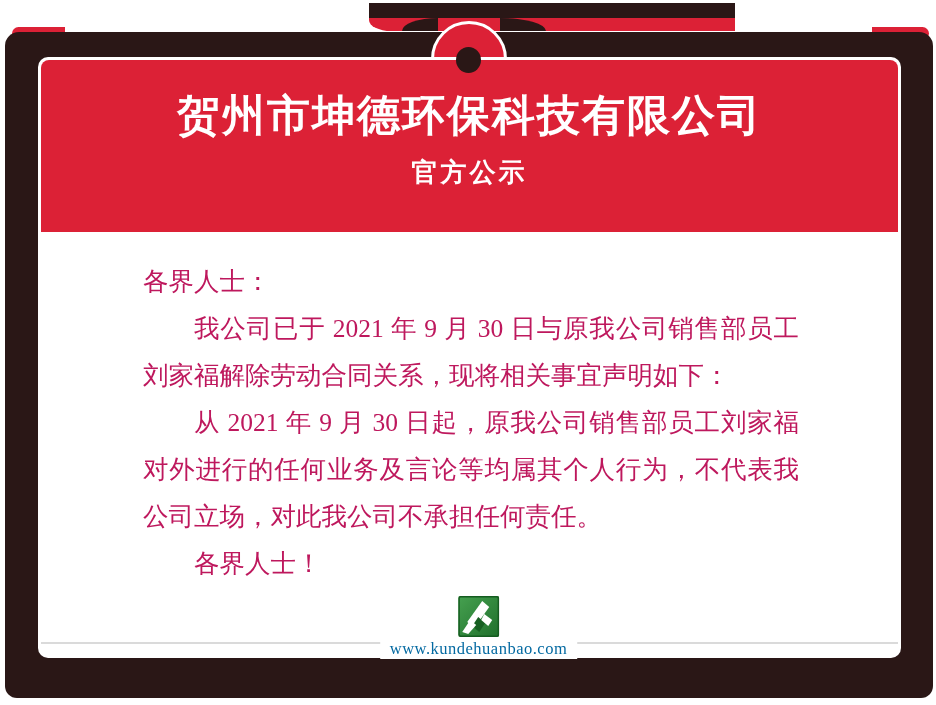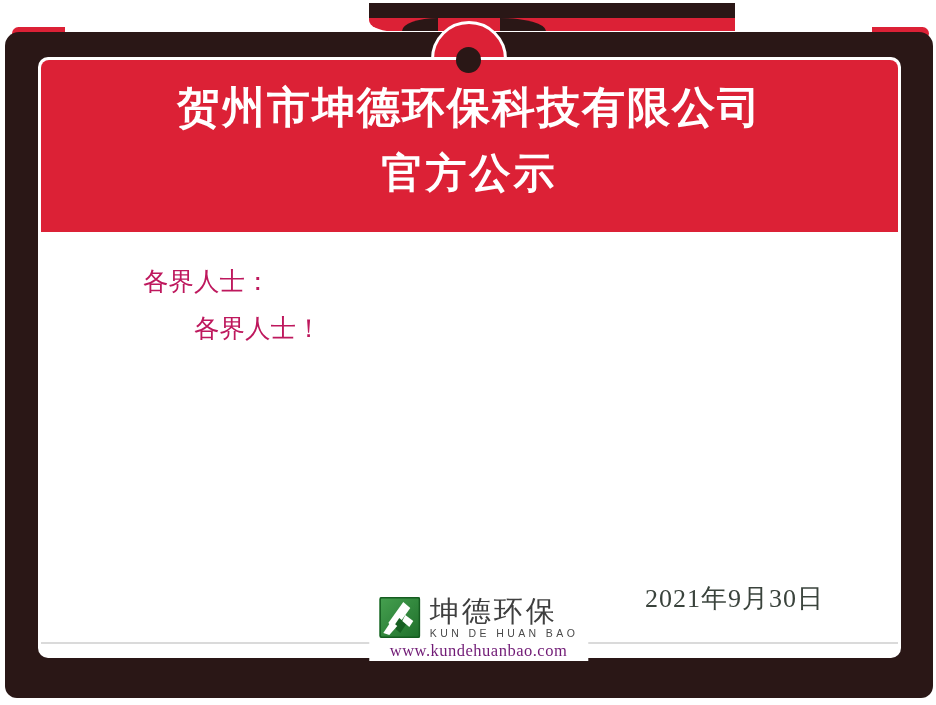--- a/index.html
+++ b/index.html
@@ -27,22 +27,22 @@
   .hanger-tab{position:absolute;left:431px;top:21px;width:76px;height:76px;border-radius:50%;
               background:var(--red);border:3px solid #ffffff;box-sizing:border-box;}
   .hanger-hole{position:absolute;left:456px;top:47px;width:25px;height:26px;border-radius:50%;
                background:var(--dark);z-index:5;}
 
   
   .panel{position:absolute;left:38px;top:57px;width:863px;height:601px;background:#ffffff;
          border-radius:10px;z-index:3;}
   .panel-header{position:absolute;left:3px;right:3px;top:3px;height:172px;background:var(--red);
                 border-radius:8px 8px 0 0;color:#ffffff;text-align:center;}
-  .title-line1{margin:8px;padding-top:16px;font-size:43px;font-weight:bold;letter-spacing:2px;line-height:1.1;}
-  .title-line2{margin:20px 0 0 0;font-size:41px;font-weight:bold;letter-spacing:3px;line-height:1.1;}
+  .title-line1{margin:16px;padding-top:16px;font-size:43px;font-weight:bold;letter-spacing:2px;line-height:1.1;}
+  .title-line2{margin:20px 0 0 0;font-size:26px;font-weight:bold;letter-spacing:3px;line-height:1.1;}
 
   
   .notice-body{position:absolute;left:105px;width:656px;top:201px;color:#be185d;
                font-size:25.5px;line-height:47px;text-align:justify;}
   .notice-body p{margin:0;}
   .indent{text-indent:2em;}
 
   .notice-date{position:absolute;left:607px;top:524px;font-size:26px;color:#3a433c;letter-spacing:1px;}
 
   .fold-line{position:absolute;left:3px;right:3px;top:585px;height:2px;background:#dadada;}
@@ -50,21 +50,21 @@
   
   .logo-block{position:absolute;left:50%;transform:translateX(-50%);margin-left:9px;top:539px;
               background:#ffffff;padding:0 10px;text-align:center;z-index:4;}
   .logo-row{display:flex;align-items:center;justify-content:center;gap:10px;}
   .logo-icon{width:41px;height:41px;display:block;}
   .logo-names{display:flex;flex-direction:column;align-items:flex-start;}
   .logo-cn{font-family:"Liberation Sans","DejaVu Sans",sans-serif;font-size:29px;color:#3f3f3f;
            letter-spacing:3px;line-height:1.05;}
   .logo-en{font-family:"Liberation Sans","DejaVu Sans",sans-serif;font-size:10.5px;color:#4a4a4a;
            letter-spacing:3.4px;margin-top:1px;}
-  .logo-site{font-size:16.5px;color:#701a75;margin-top:2px;letter-spacing:0.5px;}
+  .logo-site{font-size:16.5px;color:#0369a1;margin-top:2px;letter-spacing:0.5px;}
 
   :root{--dark:#2a1716;--red:#dc2136;}
 </style>
 </head>
 <body>
 
 <div class="stage">
 
   <div class="strip-dark"></div>
   <div class="strip-red"></div>
@@ -79,47 +79,44 @@
   <div class="hanger-tab"></div>
 
   <div class="panel">
     <div class="panel-header">
       <p class="title-line1">贺州市坤德环保科技有限公司</p>
       <p class="title-line2">官方公示</p>
     </div>
 
     <div class="notice-body">
       <p>各界人士：</p>
+      <p class="indent">我公司已于 2021 年 9 月 30 日与原我公司销售部员工刘家福解除劳动合同关系，现将相关事宜声明如下：</p>
+      <p class="indent">从 2021 年 9 月 30 日起，原我公司销售部员工刘家福对外进行的任何业务及言论等均属其个人行为，不代表我公司立场，对此我公司不承担任何责任。</p>
       <p class="indent">各界人士！</p>
     </div>
 
-    <div class="notice-date">2021年9月30日</div>
 
     <div class="fold-line"></div>
 
     <div class="logo-block">
       <div class="logo-row">
         <svg class="logo-icon" viewBox="0 0 41 41">
           <defs>
             <linearGradient id="lg" x1="0" y1="0" x2="1" y2="1">
               <stop offset="0" stop-color="#46a150"></stop>
               <stop offset="1" stop-color="#1f6f2b"></stop>
             </linearGradient>
           </defs>
           <rect x="0" y="0" width="41" height="41" rx="2" fill="url(#lg)"></rect>
           <rect x="0.8" y="0.8" width="39.4" height="39.4" rx="1.6" fill="none" stroke="#155c20" stroke-width="1.6"></rect>
           <polygon points="9,26 24,5 31,11 16,32" fill="#ffffff"></polygon>
           <polygon points="20,21 27,27 21,36 14,30" fill="#175f22"></polygon>
           <polygon points="4,36 12,24 18,29 10,38" fill="#ffffff"></polygon>
           <polygon points="26,18 34,24 30,30 23,24" fill="#ffffff"></polygon>
         </svg>
-        <div class="logo-names">
-          <span class="logo-cn">坤德环保</span>
-          <span class="logo-en">KUN DE HUAN BAO</span>
-        </div>
       </div>
       <div class="logo-site">www.kundehuanbao.com</div>
     </div>
   </div>
 
   <div class="hanger-hole"></div>
 
 </div>
 
 </body></html>

